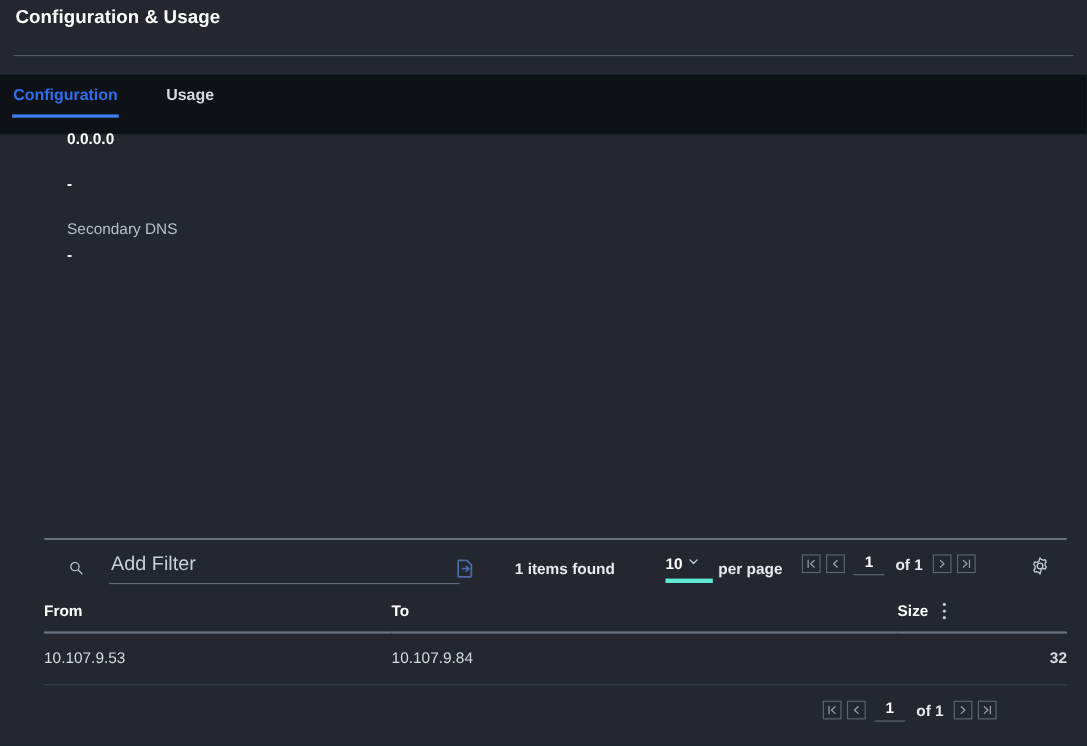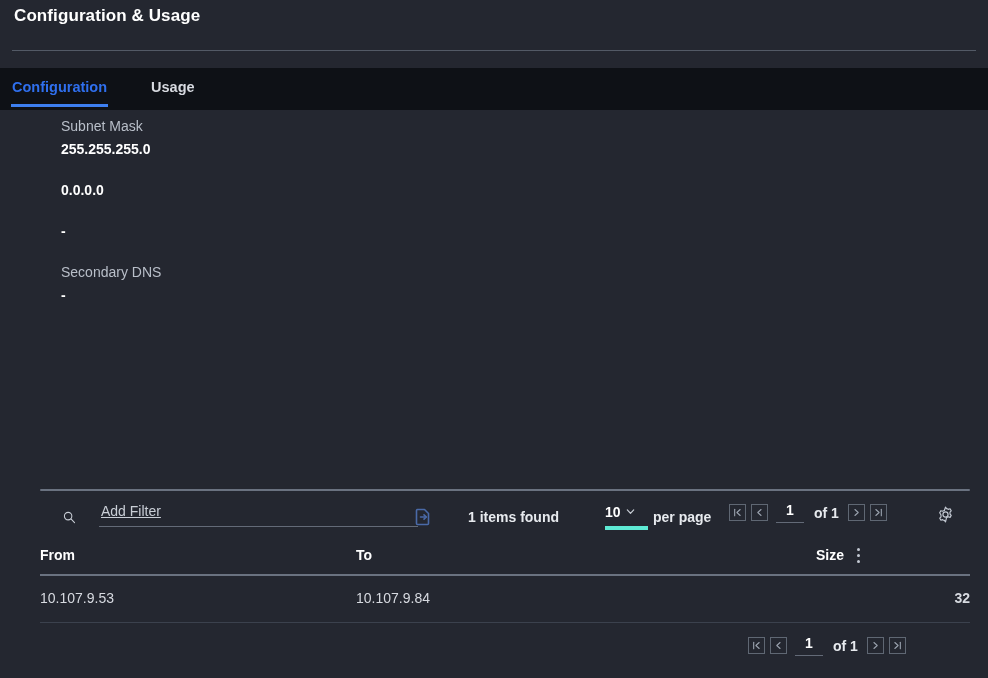--- a/index.html
+++ b/index.html
@@ -41,21 +41,21 @@
     height: 1px;
     background: #535a66;
   }
 
   
   .tabbar {
     position: absolute;
     left: 0;
     top: 68px;
     width: 988px;
-    height: 42px;
+    height: 54px;
     background: #0e1116;
     display: flex;
     align-items: flex-start;
   }
   .tab {
     position: relative;
     padding: 11px 12px 10px 12px;
     font-size: 14.5px;
     font-weight: bold;
     color: #d7dae0;
@@ -136,24 +136,23 @@
     top: 11px;
     width: 317px;
   }
   .filter-input {
     width: 100%;
     background: transparent;
     border: none;
     border-bottom: 1px solid #636a77;
     outline: none;
     color: #c9ced6;
-    font-size: 14px;
+    font-size: 18px;
     font-family: "Liberation Sans", sans-serif;
     padding: 0 0 7px 2px;
-    text-decoration: underline;
   }
   .filter-input::placeholder { color: #c9ced6; opacity: 1; }
 
   .export-icon {
     position: absolute;
     left: 372px;
     top: 15px;
     width: 22px;
     height: 22px;
     cursor: pointer;
@@ -313,24 +312,20 @@
     <div class="tab active tab-1">
       <span>Configuration</span>
     </div>
     <div class="tab tab-2">
       <span>Usage</span>
     </div>
   </div>
 
   <div class="details">
 
-    <div class="field">
-      <div class="field-label">Subnet Mask</div>
-      <div class="field-value">255.255.255.0</div>
-    </div>
 
     <div class="field">
       <div class="field-value">0.0.0.0</div>
     </div>
 
     <div class="field">
       <div class="field-value">-</div>
     </div>
 
     <div class="field">

